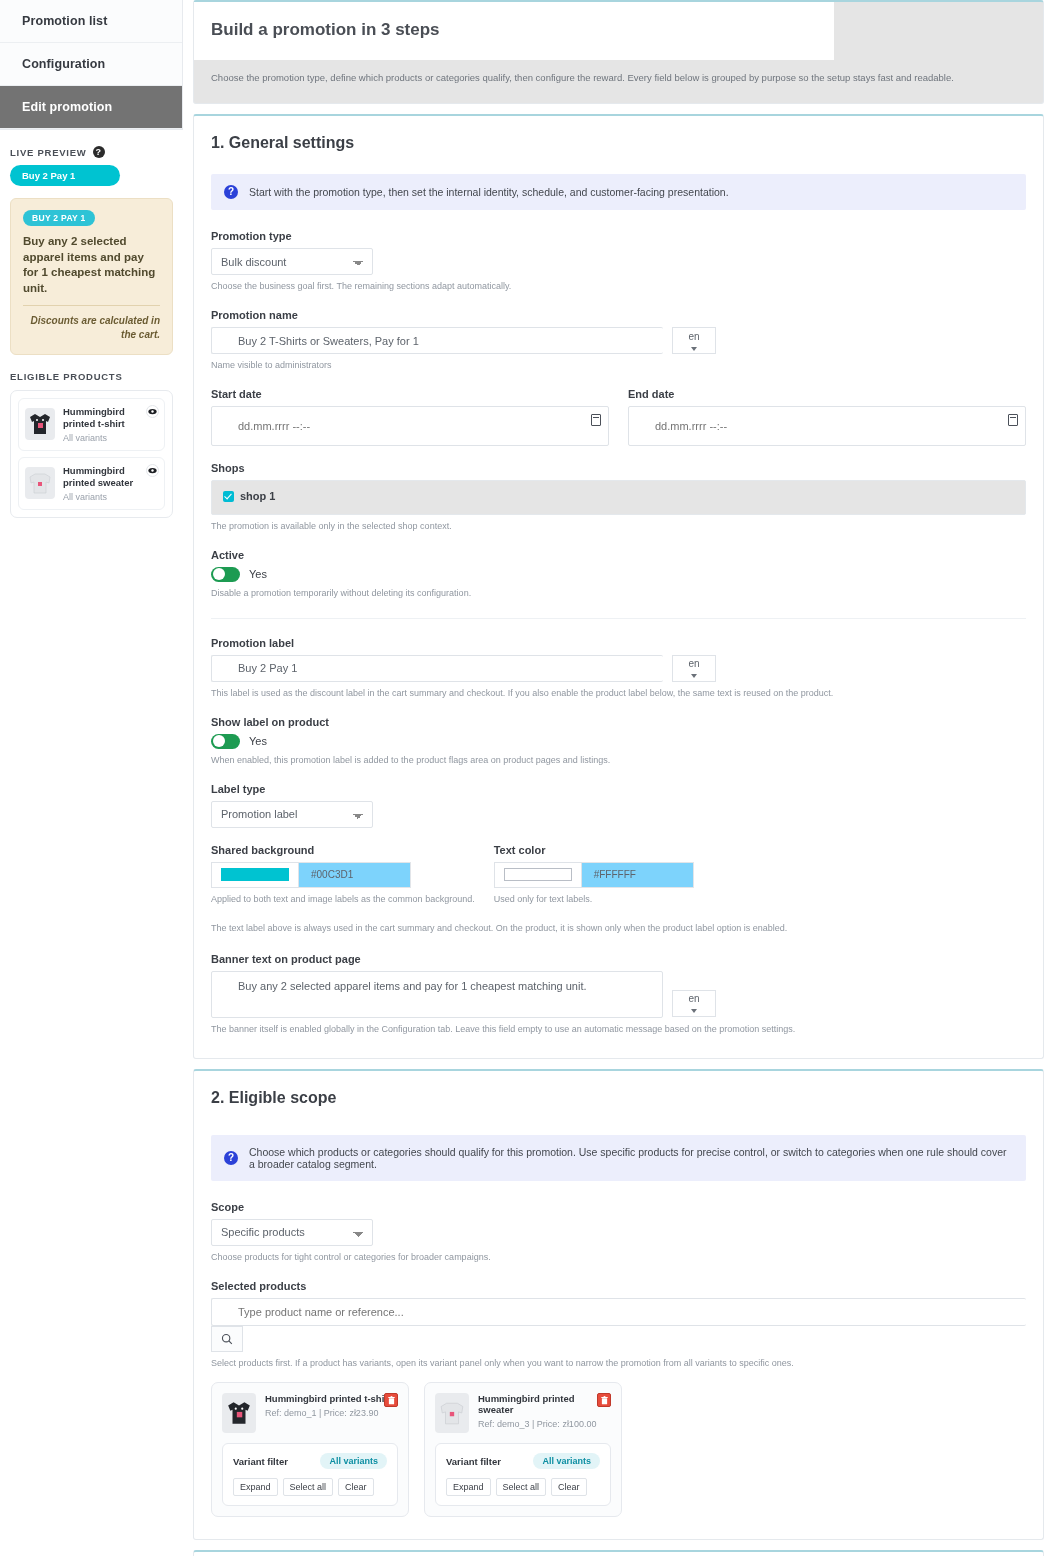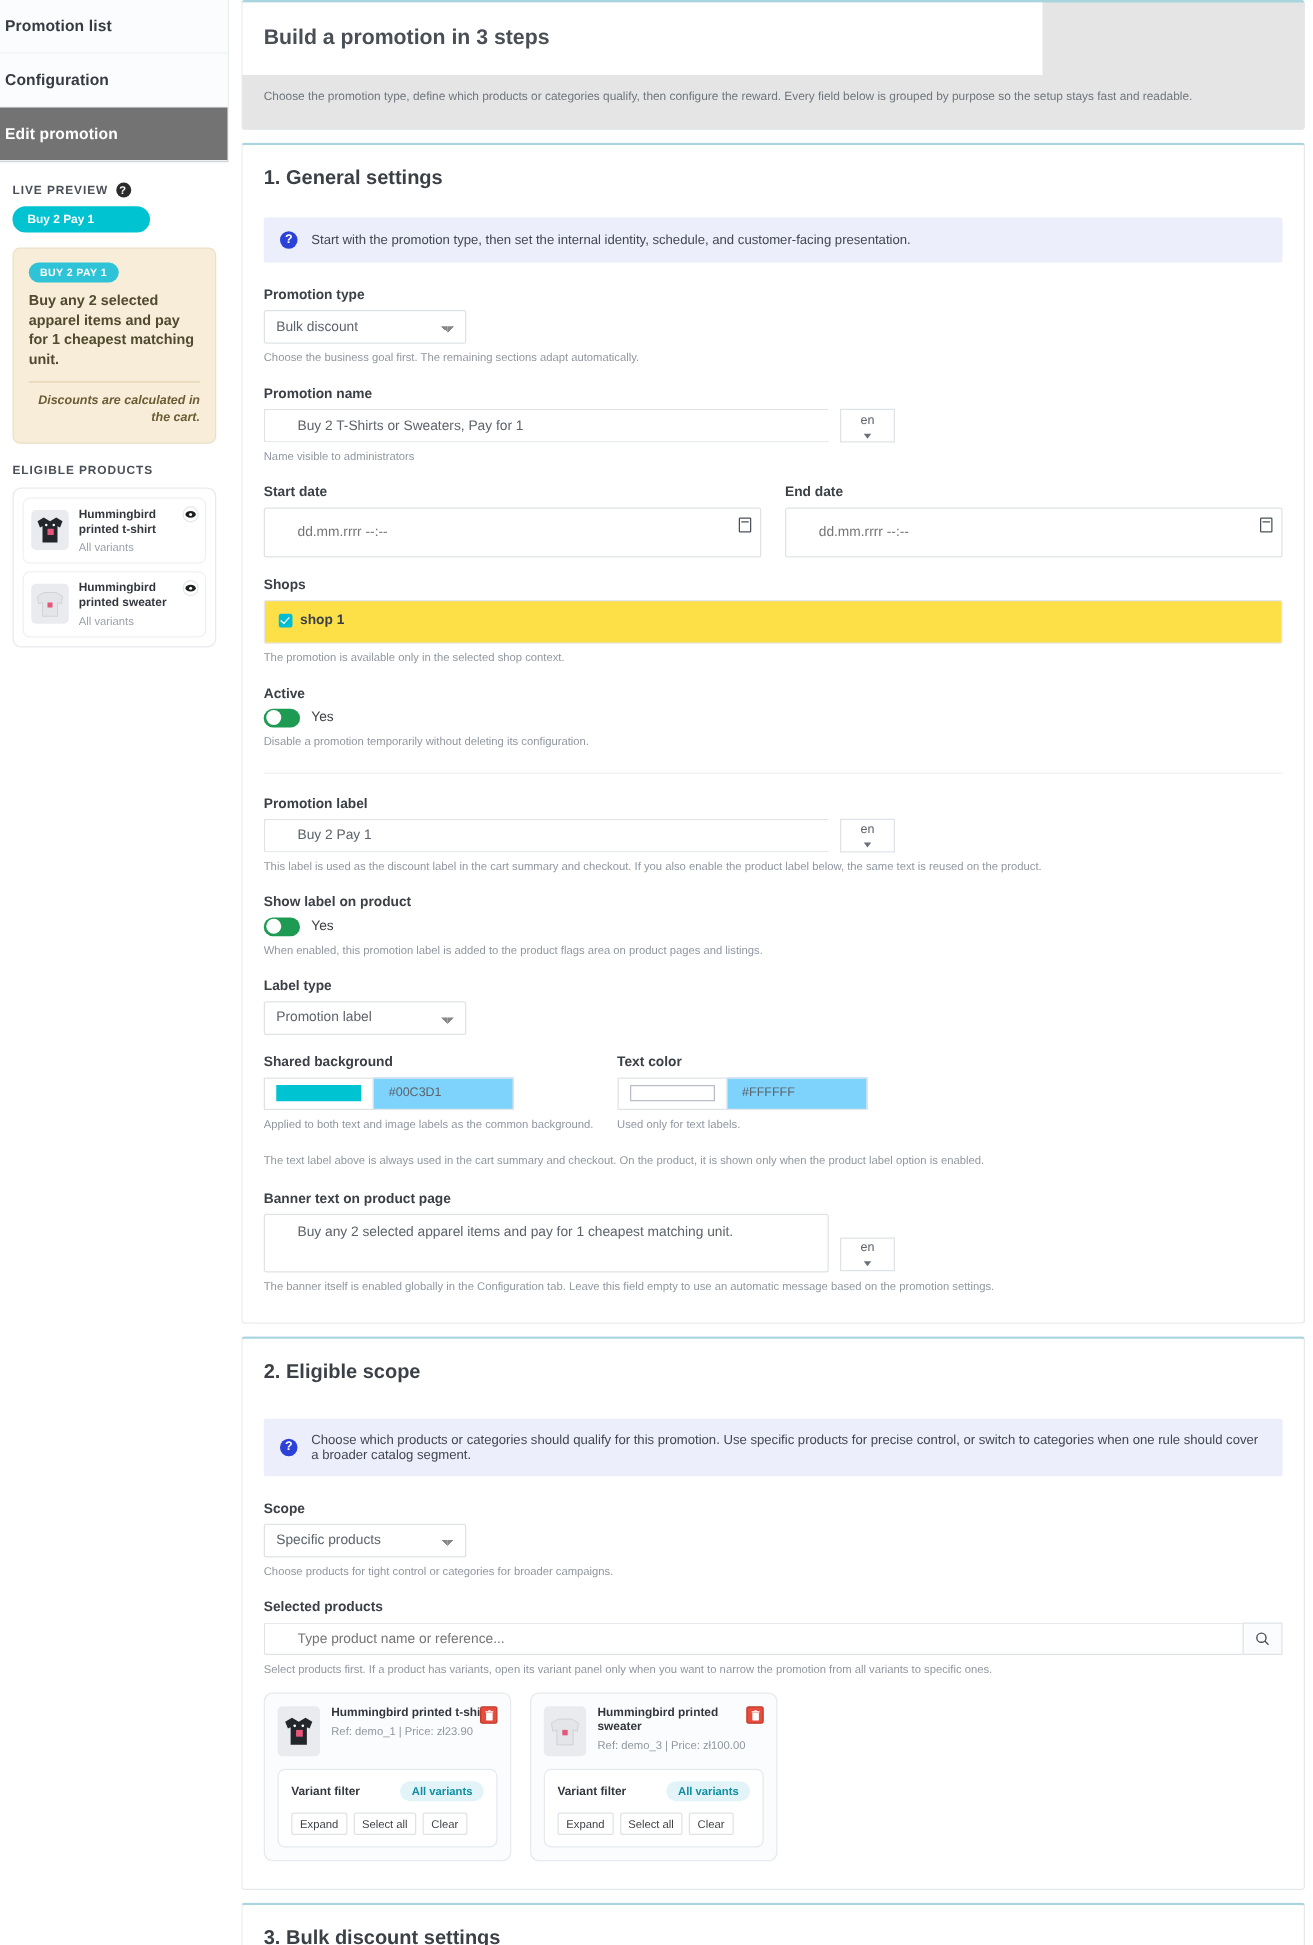--- a/index.html
+++ b/index.html
@@ -11,21 +11,21 @@
     font-size:12px;
     color:#363a41;
     overflow:hidden;
   }
   .layout { display:flex; width:1050px; height:1556px; align-items:flex-start; }
 
   
   .sidebar { width:183px; flex:0 0 183px; padding:0 0 0 0; }
   .nav { background:#ffffff; border:1px solid #e7eaee; border-top:none; border-left:none; }
   .nav-item {
-    padding:14px 4px; font-size:12.5px; font-weight:bold; color:#363a41;
+    padding:14px 22px; font-size:12.5px; font-weight:bold; color:#363a41;
     border-bottom:1px solid #eceff2; background:#fbfcfd; letter-spacing:.1px;
   }
   .nav-item.active { background:#737373; color:#ffffff; }
 
   .side-sect-title {
     font-size:9.5px; font-weight:bold; letter-spacing:.75px; color:#4a4f57;
     padding:0 10px; margin:16px 0 7px 0; display:flex; align-items:center; gap:6px;
   }
   .qmark {
     width:12px;height:12px;border-radius:50%;background:#2b2b2b;color:#fff;
@@ -120,21 +120,21 @@
   .caret { width:0;height:0;border-left:3.5px solid transparent;border-right:3.5px solid transparent;border-top:4px solid #6b7179; }
 
   .two-col { display:flex; gap:19px; }
   .two-col > div { flex:1; }
   .date-input { position:relative; }
   .date-input input.txt { width:100%; height:40px; }
   .cal-ico { position:absolute; right:8px; top:8px; width:10px;height:12px;border:1.4px solid #4b5059;border-radius:1px;}
   .cal-ico:after{content:"";position:absolute;left:1px;right:1px;top:2px;height:1.4px;background:#4b5059;}
 
   .shops-box {
-    border:1px solid #e4e8ec; border-radius:2px; background:#fde047; padding:9px 11px;
+    border:1px solid #e4e8ec; border-radius:2px; background:#e5e5e5; padding:9px 11px;
   }
   .chk { display:inline-flex; align-items:center; gap:6px; font-size:11px; font-weight:bold; color:#3b3f46; }
   .chkbox { width:11px;height:11px;background:#00bcd4;border-radius:2px;position:relative; }
   .chkbox:after{content:"";position:absolute;left:3px;top:1px;width:3px;height:6px;border:solid #fff;border-width:0 1.6px 1.6px 0;transform:rotate(42deg);}
 
   .toggle-row { display:flex; align-items:center; gap:9px; }
   .toggle {
     width:29px;height:15px;border-radius:9px;background:#1d9b52;position:relative;flex:0 0 29px;
   }
   .toggle:after{content:"";position:absolute;left:1.5px;top:1.5px;width:12px;height:12px;border-radius:50%;background:#fff;}
@@ -146,21 +146,21 @@
   .color-swatch-wrap { display:flex; }
   .sw-outer { width:88px;height:26px;border:1px solid #dfe3e8;background:#fff;display:flex;align-items:center;justify-content:center; }
   .sw-inner { width:68px;height:13px; }
   .sw-inner.white { border:1px solid #b9bec6; background:#fff; }
   .hexbox { width:112px;height:26px;background:#7dd3fc;border:1px solid #e2e5e9;border-left:none;
     display:flex;align-items:center;padding-left:12px;font-size:10px;color:#5d636b; }
 
   .ta-row { display:flex; align-items:flex-start; }
   textarea.ta { width:452px; height:47px; resize:none; line-height:1.4; }
 
-  .search-row { display:flex; }
+  .search-row { display:flex;flex-direction:column; }
   .search-row input.txt { flex:1; height:26px; border-right:none; }
   .search-btn {
     width:32px;height:26px;border:1px solid #dfe3e8;background:#fbfcfd;
     display:flex;align-items:center;justify-content:center;
   }
 
   .sel-prods { display:flex; gap:15px; margin-top:12px; }
   .sel-card { width:198px; border:1px solid #e6e9ee; border-radius:7px; background:#fbfcfd; padding:10px; }
   .sel-head { display:flex; gap:9px; align-items:flex-start; position:relative; }
   .sel-thumb { width:34px;height:40px;border-radius:4px;background:#e9ebee;flex:0 0 34px;display:flex;align-items:center;justify-content:center;overflow:hidden;}

